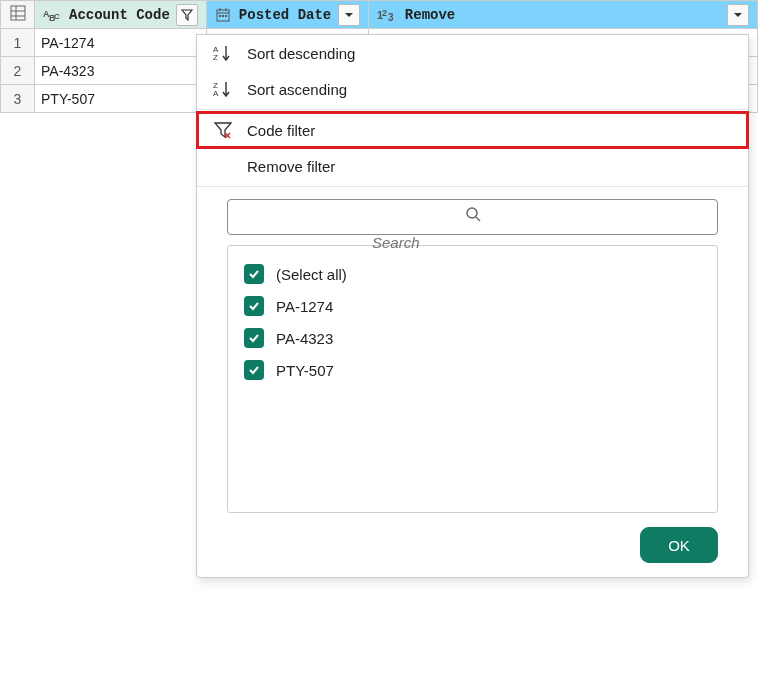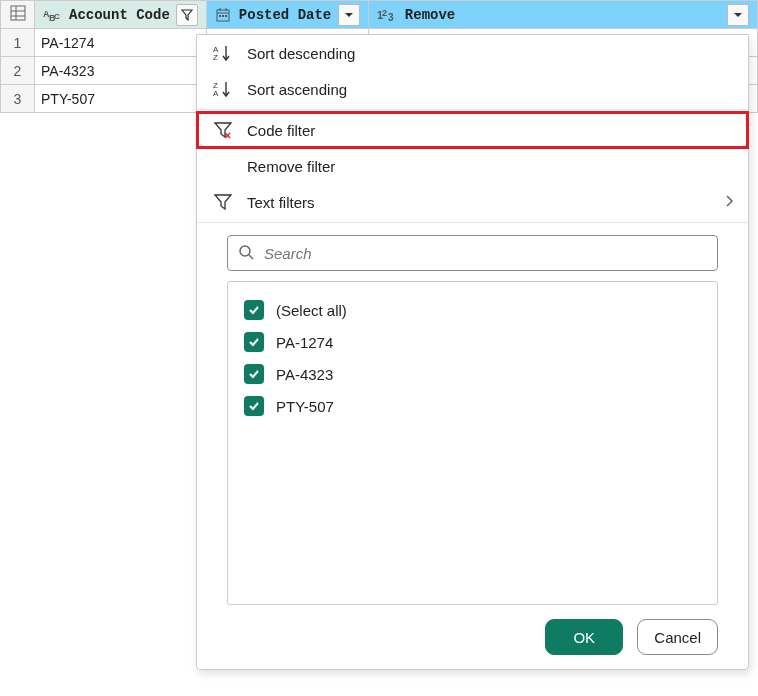--- a/index.html
+++ b/index.html
@@ -117,36 +117,37 @@
     padding: 10px 30px 10px 30px;
   }
   .search-box {
     display: flex;
     align-items: center;
     gap: 8px;
     border: 1px solid #8a8a8a;
     border-radius: 4px;
     padding: 6px 10px;
     height: 36px;
+    flex-direction: column;
   }
   .search-box input {
     border: none;
     outline: none;
     font-size: 15px;
     flex: 1;
     background: transparent;
     font-style: italic;
     color: #888;
   }
   .checklist-wrap {
     margin: 0 30px;
     border: 1px solid #ccc;
     border-radius: 3px;
     padding: 12px 14px;
-    height: 324px;
+    height: 268px;
   }
   .check-row {
     display: flex;
     align-items: center;
     gap: 12px;
     padding: 6px 2px;
     font-size: 15px;
   }
   .chk {
     width: 20px;
@@ -318,33 +319,20 @@
         </svg>
     </span>
     <span>Code filter</span>
   </div>
 
   <div class="menu-item">
     <span class="micon"></span>
     <span>Remove filter</span>
   </div>
 
-  <div class="menu-item">
-    <span class="micon">
-      <svg width="20" height="18" viewBox="0 0 20 18">
-          <path d="M2 2 L18 2 L12 9 L12 16 L8 13 L8 9 Z" fill="none" stroke="#333" stroke-width="1.3"></path>
-        </svg>
-    </span>
-    <span>Text filters</span>
-    <span class="arrow-right">
-      <svg width="10" height="14" viewBox="0 0 10 14">
-          <path d="M3 2 L8 7 L3 12" fill="none" stroke="#666" stroke-width="1.5"></path>
-        </svg>
-    </span>
-  </div>
 
   <div class="menu-divider"></div>
 
   <div class="search-wrap">
     <div class="search-box">
       <span>
         <svg width="16" height="16" viewBox="0 0 16 16">
             <circle cx="7" cy="7" r="5" fill="none" stroke="#666" stroke-width="1.5"></circle>
             <line x1="11" y1="11" x2="15" y2="15" stroke="#666" stroke-width="1.5"></line>
           </svg>
@@ -385,18 +373,15 @@
           </svg>
       </span>
       <span>PTY-507</span>
     </div>
   </div>
 
   <div class="btn-row">
     <div class="btn btn-primary">
       <span>OK</span>
     </div>
-    <div class="btn btn-secondary">
-      <span>Cancel</span>
-    </div>
   </div>
 
 </div>
 
 </body></html>

